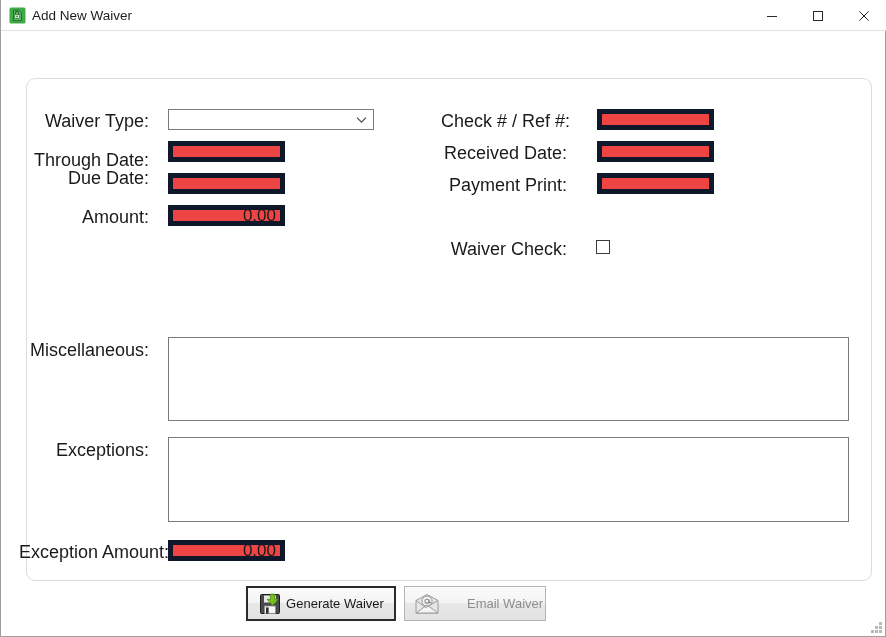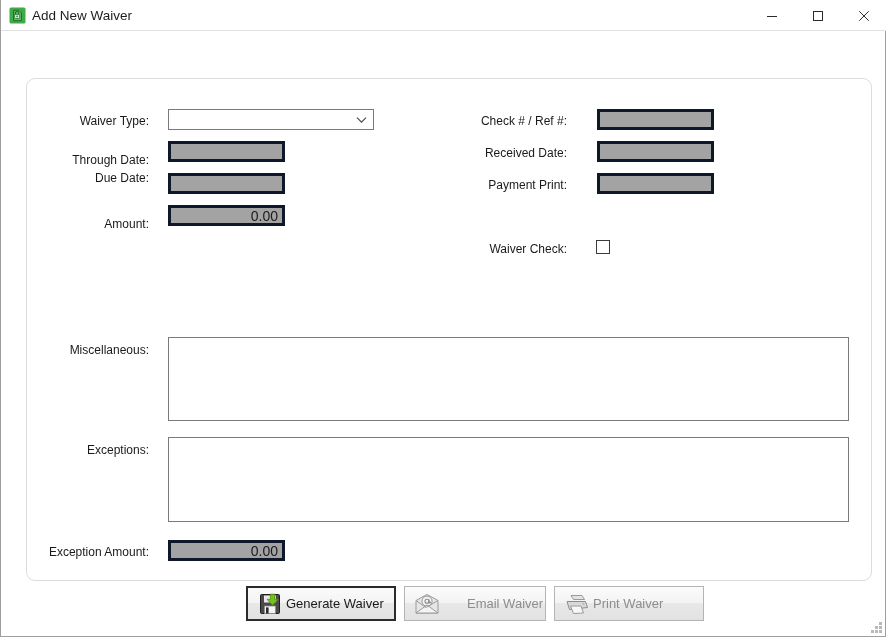--- a/index.html
+++ b/index.html
@@ -77,33 +77,33 @@
     height: 503px;
     border: 1px solid #dcdcdc;
     border-radius: 9px;
     box-sizing: border-box;
     background: #ffffff;
   }
 
   
   .lbl {
     position: absolute;
-    font-size: 12px;
+    font-size: 18px;
     color: #1a1a1a;
     text-align: right;
     white-space: nowrap;
     line-height: 16px;
   }
   .tbox {
     position: absolute;
-    background: #a3a3a3;
-    border: 3px solid #0f172a;
+    background: #ef4444;
+    border: 5px solid #0f172a;
     box-sizing: border-box;
     font-family: "Liberation Sans", sans-serif;
-    font-size: 14px;
+    font-size: 17px;
     color: #1a1a1a;
     line-height: 19px;
     padding: 0 4px;
     overflow: hidden;
   }
   .tbox.num { text-align: right; }
   .tarea {
     position: absolute;
     background: #ffffff;
     border: 1px solid #7a7a7a;
@@ -164,21 +164,21 @@
     width: 32px;
     height: 26px;
     margin-left: 6px;
     flex: 0 0 auto;
     display: flex;
     align-items: center;
     justify-content: center;
   }
   .abtn .blabel {
     flex: 1 1 auto;
-    text-align: left;
+    text-align: center;
     padding-right: 10px;
     white-space: nowrap;
   }
 
   
   #grip {
     position: absolute;
     right: 3px;
     bottom: 3px;
     width: 13px;
@@ -242,21 +242,21 @@
       </svg>
     </span>
   </div>
 
   <div class="lbl" style="left:28px; top:145px; width:120px;margin-top:7px;">Through Date:</div>
   <input class="tbox" style="left: 167px; top: 141px; width: 117px; height: 21px;" value="">
 
   <div class="lbl" style="left:28px; top:170px; width:120px;">Due Date:</div>
   <input class="tbox" style="left: 167px; top: 173px; width: 117px; height: 21px;" value="">
 
-  <div class="lbl" style="left:28px; top:216px; width:120px;">Amount:</div>
+  <div class="lbl" style="left:28px; top:209px; width:120px;">Amount:</div>
   <input class="tbox num" style="left: 167px; top: 205px; width: 117px; height: 21px;" value="0.00">
 
   <div class="lbl" style="left:440px; top:113px; width:126px;">Check # / Ref #:</div>
   <input class="tbox" style="left: 596px; top: 109px; width: 117px; height: 21px;" value="">
 
   <div class="lbl" style="left:440px; top:145px; width:126px;">Received Date:</div>
   <input class="tbox" style="left: 596px; top: 141px; width: 117px; height: 21px;" value="">
 
   <div class="lbl" style="left:440px; top:177px; width:126px;">Payment Print:</div>
   <input class="tbox" style="left: 596px; top: 173px; width: 117px; height: 21px;" value="">
@@ -294,31 +294,20 @@
         <circle cx="13" cy="8.2" r="5.1" fill="#f3f3f3" stroke="#9a9a9a" stroke-width="1"></circle>
         <circle cx="13" cy="8.2" r="2" fill="none" stroke="#8a8a8a" stroke-width="1.1"></circle>
         <path d="M15 6.6v2.6c0 1 1.6 1 1.6-0.4" fill="none" stroke="#8a8a8a" stroke-width="1.1"></path>
         <path d="M2 20 L13 12 L24 20 Z" fill="#f4f4f4" stroke="#9a9a9a" stroke-width="1"></path>
         <path d="M2 7.5 L12 14.5 L24 7.5" fill="none" stroke="#9a9a9a" stroke-width="1"></path>
       </svg>
     </span>
     <span class="blabel">Email Waiver</span>
   </div>
 
-  <div class="abtn disabled" style="left:553px; top:586px; width:150px;">
-    <span class="bicon">
-      <svg width="28" height="24" viewBox="0 0 28 24">
-        <path d="M8 3.5h11l2.5 4H10.5z" fill="#e3e3e3" stroke="#9a9a9a" stroke-width="1"></path>
-        <path d="M4 9.5 L22.5 9.5 L24.5 15.5 L6.5 17.5 Z" fill="#d9d9d9" stroke="#8d8d8d" stroke-width="1"></path>
-        <ellipse cx="20.5" cy="11.8" rx="1.2" ry="0.9" fill="#b4b4b4"></ellipse>
-        <path d="M7.5 14 L18 14 L20.5 21 L10.5 21.5 Z" fill="#f7f7f7" stroke="#9a9a9a" stroke-width="1"></path>
-      </svg>
-    </span>
-    <span class="blabel">Print Waiver</span>
-  </div>
 
   <div id="grip">
     <i style="right:0;   bottom:0;"></i>
     <i style="right:4px; bottom:0;"></i>
     <i style="right:8px; bottom:0;"></i>
     <i style="right:0;   bottom:4px;"></i>
     <i style="right:4px; bottom:4px;"></i>
     <i style="right:0;   bottom:8px;"></i>
   </div>
 

